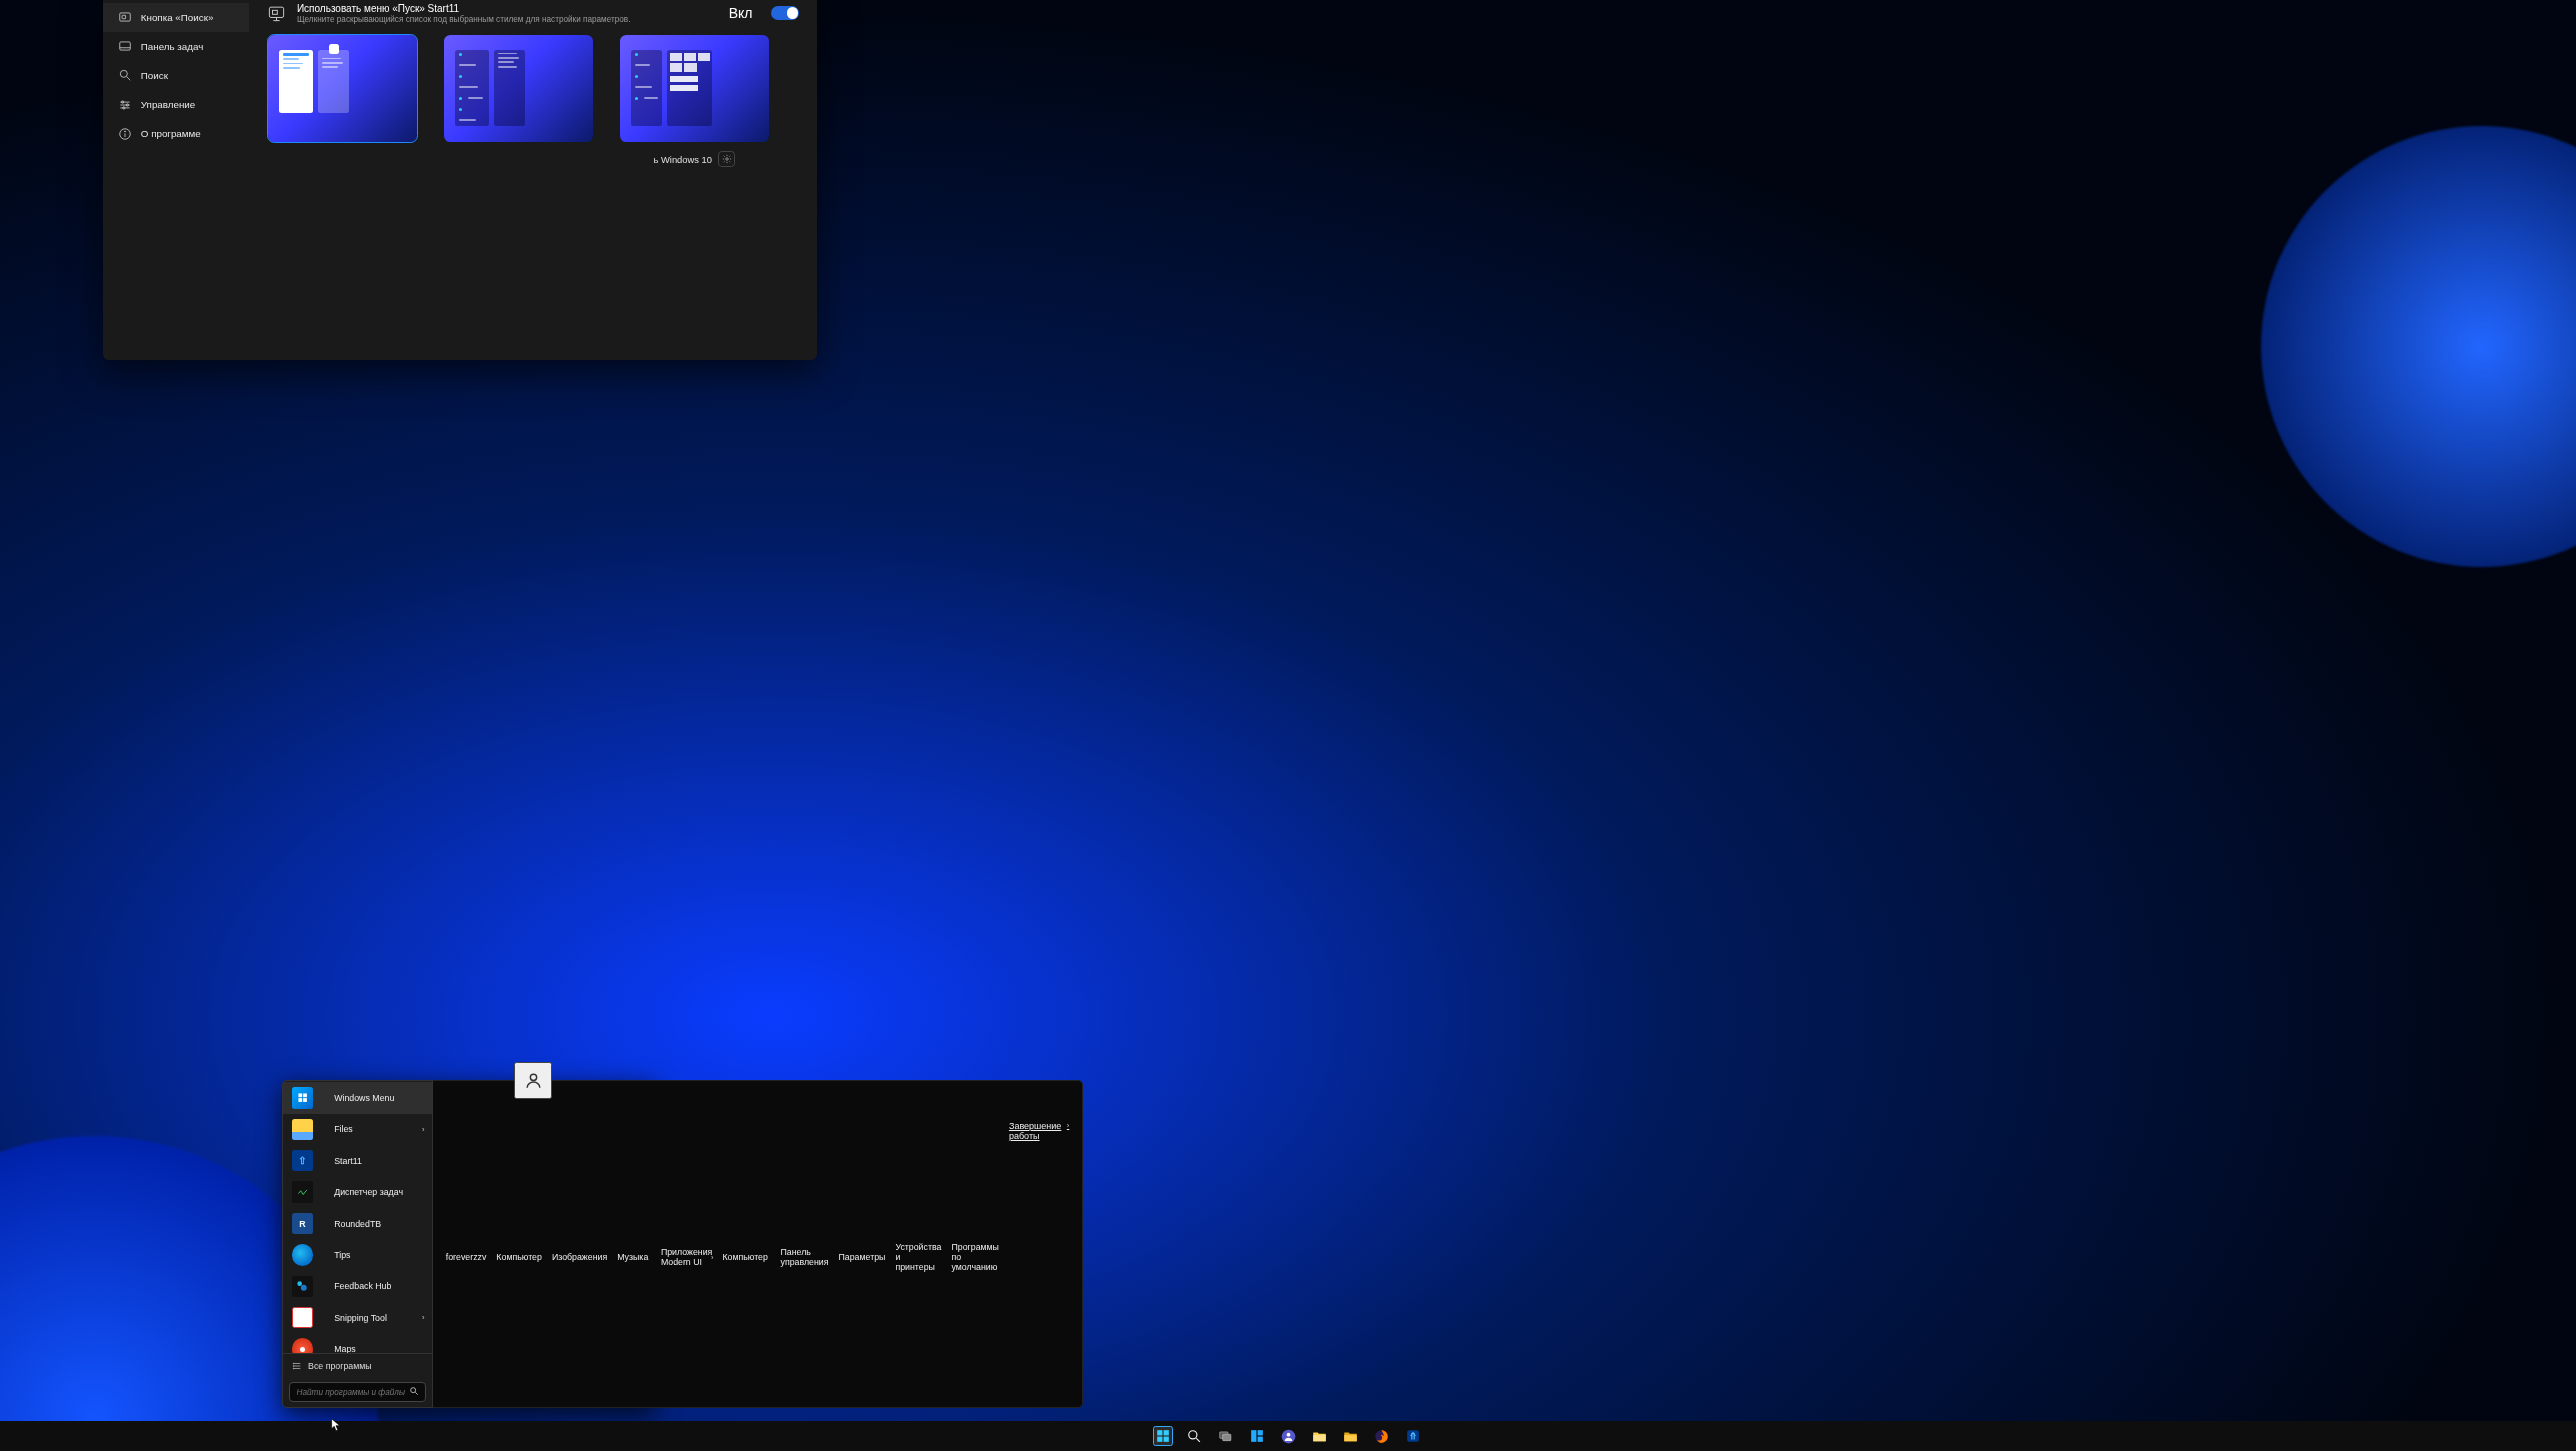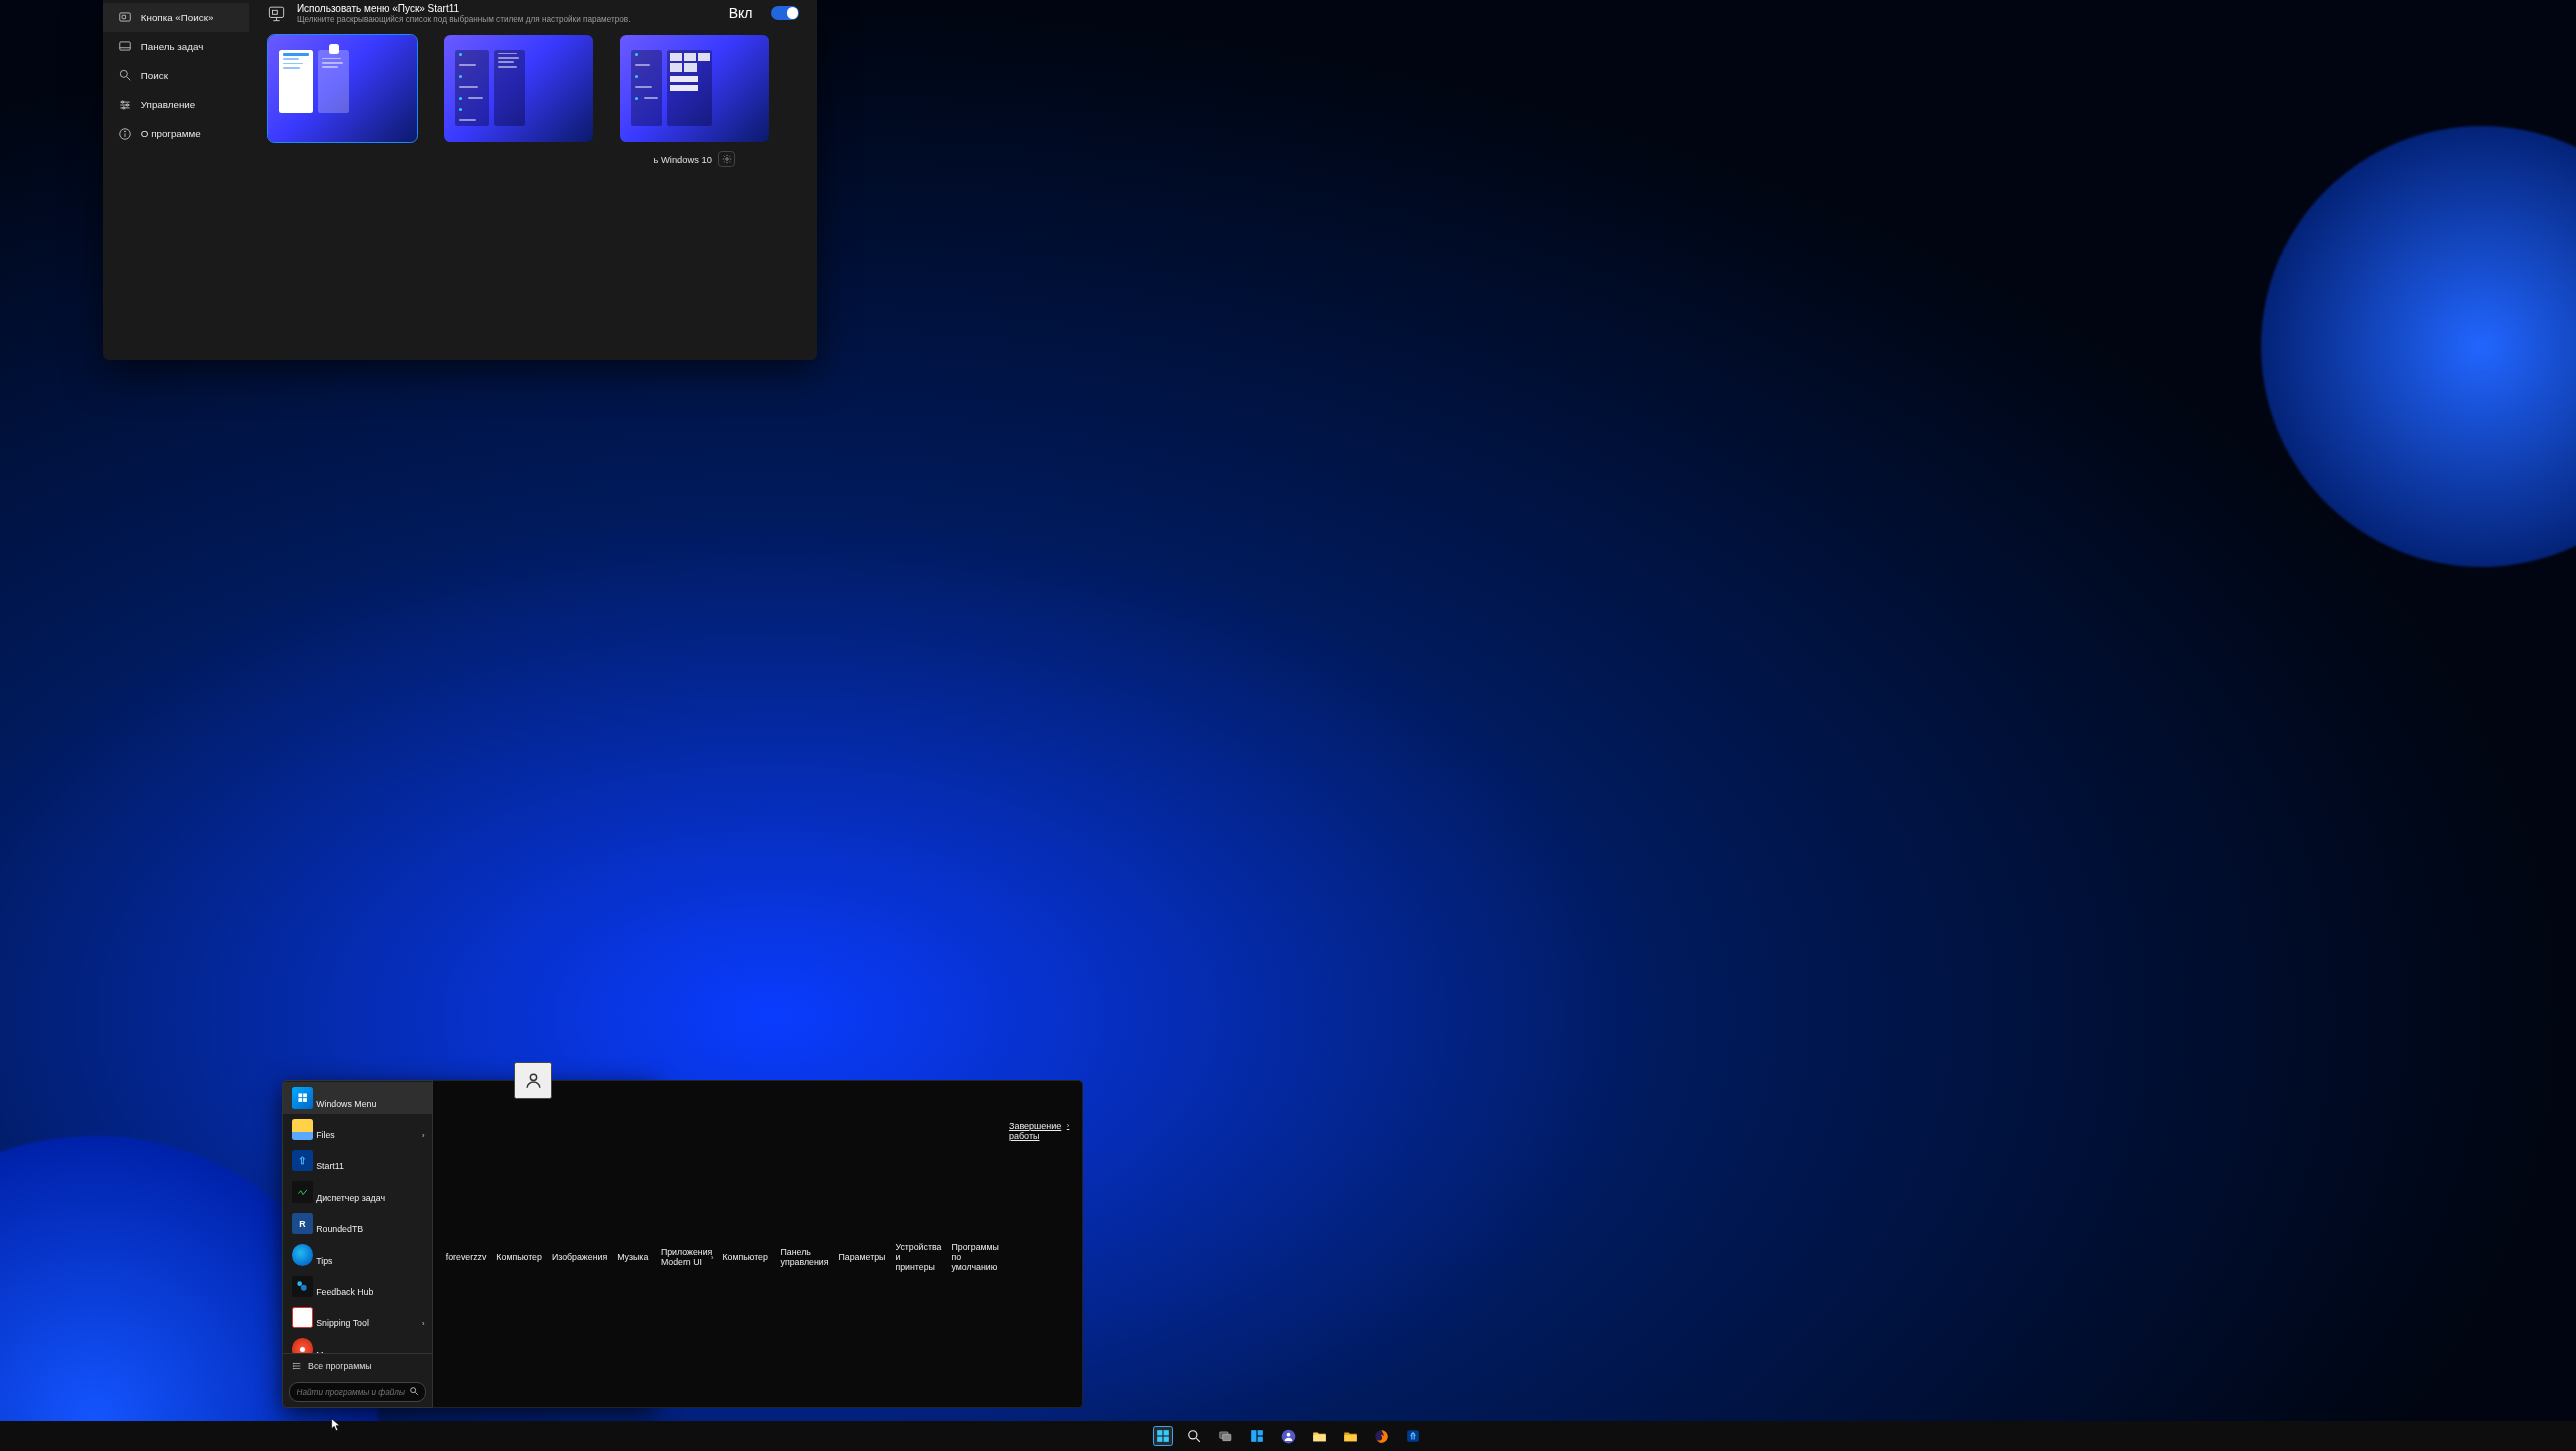--- a/index.html
+++ b/index.html
@@ -83,38 +83,38 @@
     overflow: visible;
     box-shadow: 0 6.3px 25px rgba(0,0,0,.7);
   }
   .sm-left {
     width: 176px; background: #1c1c1c; border-radius: 5px 0 0 5px;
     display: flex; flex-direction: column;
     border: 0.6px solid #333;
   }
   .sm-apps { flex: 1; padding: 1.3px 0; overflow: hidden; }
   .sm-app-item {
-    display: flex; align-items: flex-end; gap: 3px;
+    display: flex; align-items: center; gap: 21px;
     padding: 5px 8.8px; color: #eee; font-size: 8.8px; cursor: pointer;
     position: relative;
   }
   .sm-app-item.sel { background: #2f2f2f; }
   .app-ico {
     width: 21.4px; height: 21.4px; border-radius: 2.5px; display:flex; align-items:center; justify-content:center;
     font-size: 10px; font-weight:600;
   }
   .chev { position: absolute; right: 7.6px; color: #ccc; font-size: 7.6px; }
   .sm-allprog {
     display:flex; align-items:center; gap:6.3px;
     color:#ddd; font-size:8.8px; padding:6.3px 8.8px; border-top:0.6px solid #333; cursor:pointer;
   }
   .sm-allprog svg { width:10px; height:10px; stroke:#ccc; fill:none; stroke-width:1.6;}
   .sm-search {
     margin: 5px 6.3px; height: 20px; background: #0a0a0a; border: 0.6px solid #444;
-    border-radius: 9px; display: flex; align-items: center; padding: 0 6.3px;
+    border-radius: 4px; display: flex; align-items: center; padding: 0 6.3px;
   }
   .sm-search input {
     flex: 1; background: none; border: none; outline: none; color: #ccc;
     font-style: italic; font-size: 8.2px;
   }
   .sm-search .sico { color:#ccc; }
 
   .sm-right {
     flex: 1; background: #0a0a0a; border-radius: 0 5px 5px 0;
     border: 0.6px solid #222; border-left: none;

